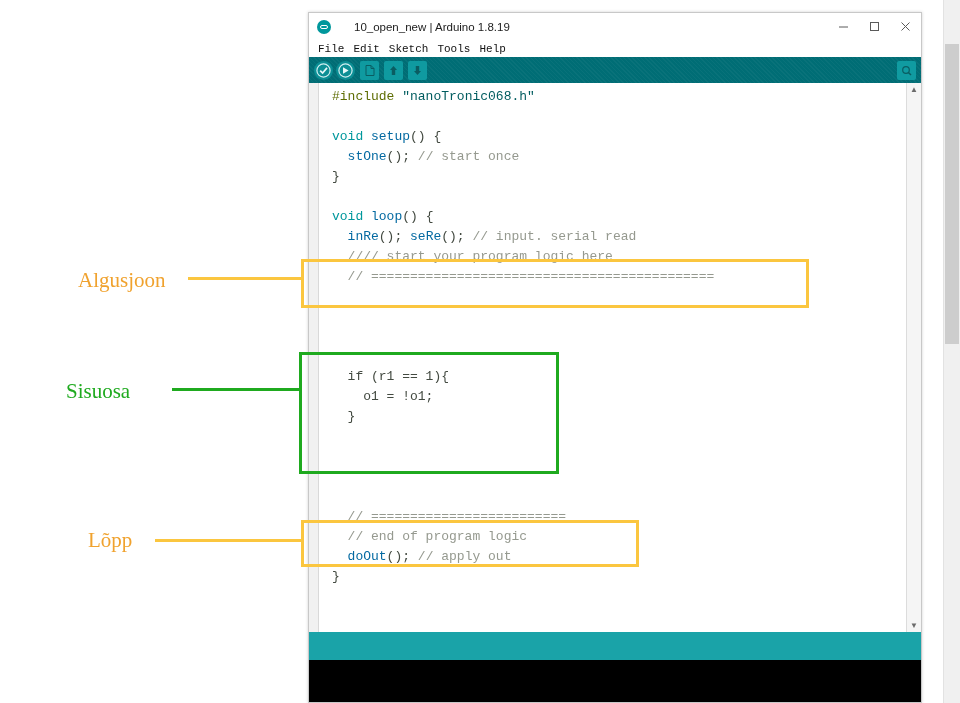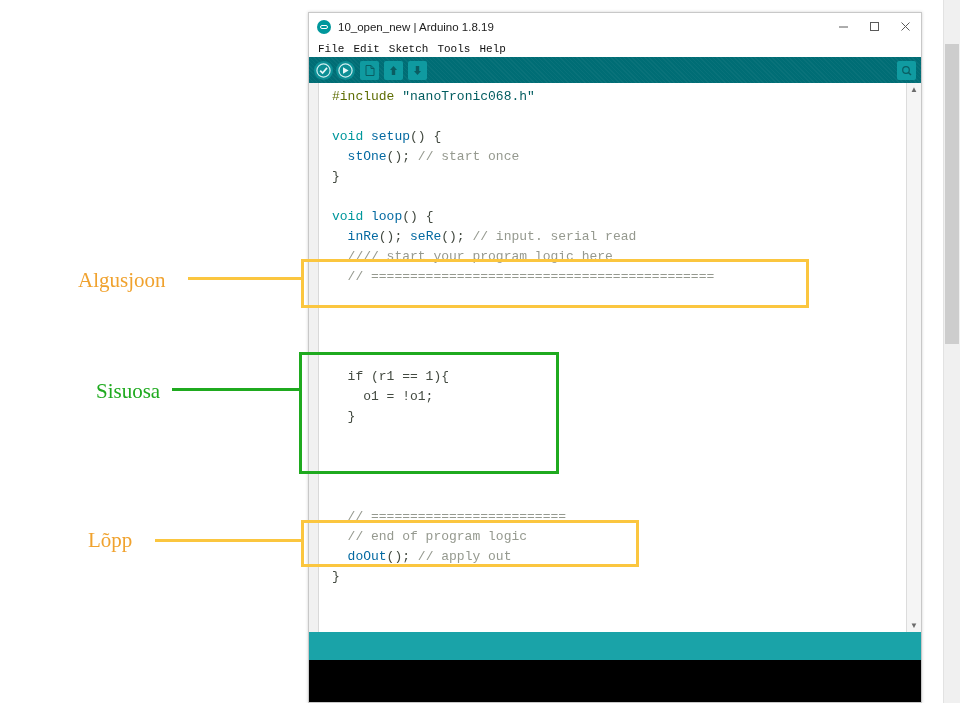--- a/index.html
+++ b/index.html
@@ -67,20 +67,21 @@
     left: 3px; top: 5px;
     width: 8px; height: 4px;
     border: 1.3px solid #ffffff;
     border-radius: 3px;
     box-sizing: border-box;
   }
   .titlebar .title-text {
     font-size: 11.5px;
     color: #1c1c1c;
     white-space: nowrap;
+    margin-left: 16px;
   }
   .win-controls {
     position: absolute;
     right: 0; top: 0;
     height: 27px;
     display: flex;
   }
   .win-btn {
     width: 31px; height: 27px;
     display: flex;
@@ -357,20 +358,20 @@
   <div class="statusbar"></div>
   <div class="console"></div>
 </div>
 
 <div id="annotations">
 
   <div class="anno-label orange" style="left:78px; top:268px;">Algusjoon</div>
   <div class="anno-line orange" style="left:188px; top:277px; width:113px;"></div>
   <div class="anno-box orange" style="left:301px; top:259px; width:508px; height:49px;"></div>
 
-  <div class="anno-label green" style="left:96px; top:379px;">Sisuosa</div>
+  <div class="anno-label green" style="left:66px; top:379px;">Sisuosa</div>
   <div class="anno-line green" style="left:172px; top:388px; width:129px;"></div>
   <div class="anno-box green" style="left:299px; top:352px; width:260px; height:122px;"></div>
 
   <div class="anno-label orange" style="left:88px; top:528px;">Lõpp</div>
   <div class="anno-line orange" style="left:155px; top:539px; width:146px;"></div>
   <div class="anno-box orange" style="left:301px; top:520px; width:338px; height:47px;"></div>
 </div>
 
 </body></html>

